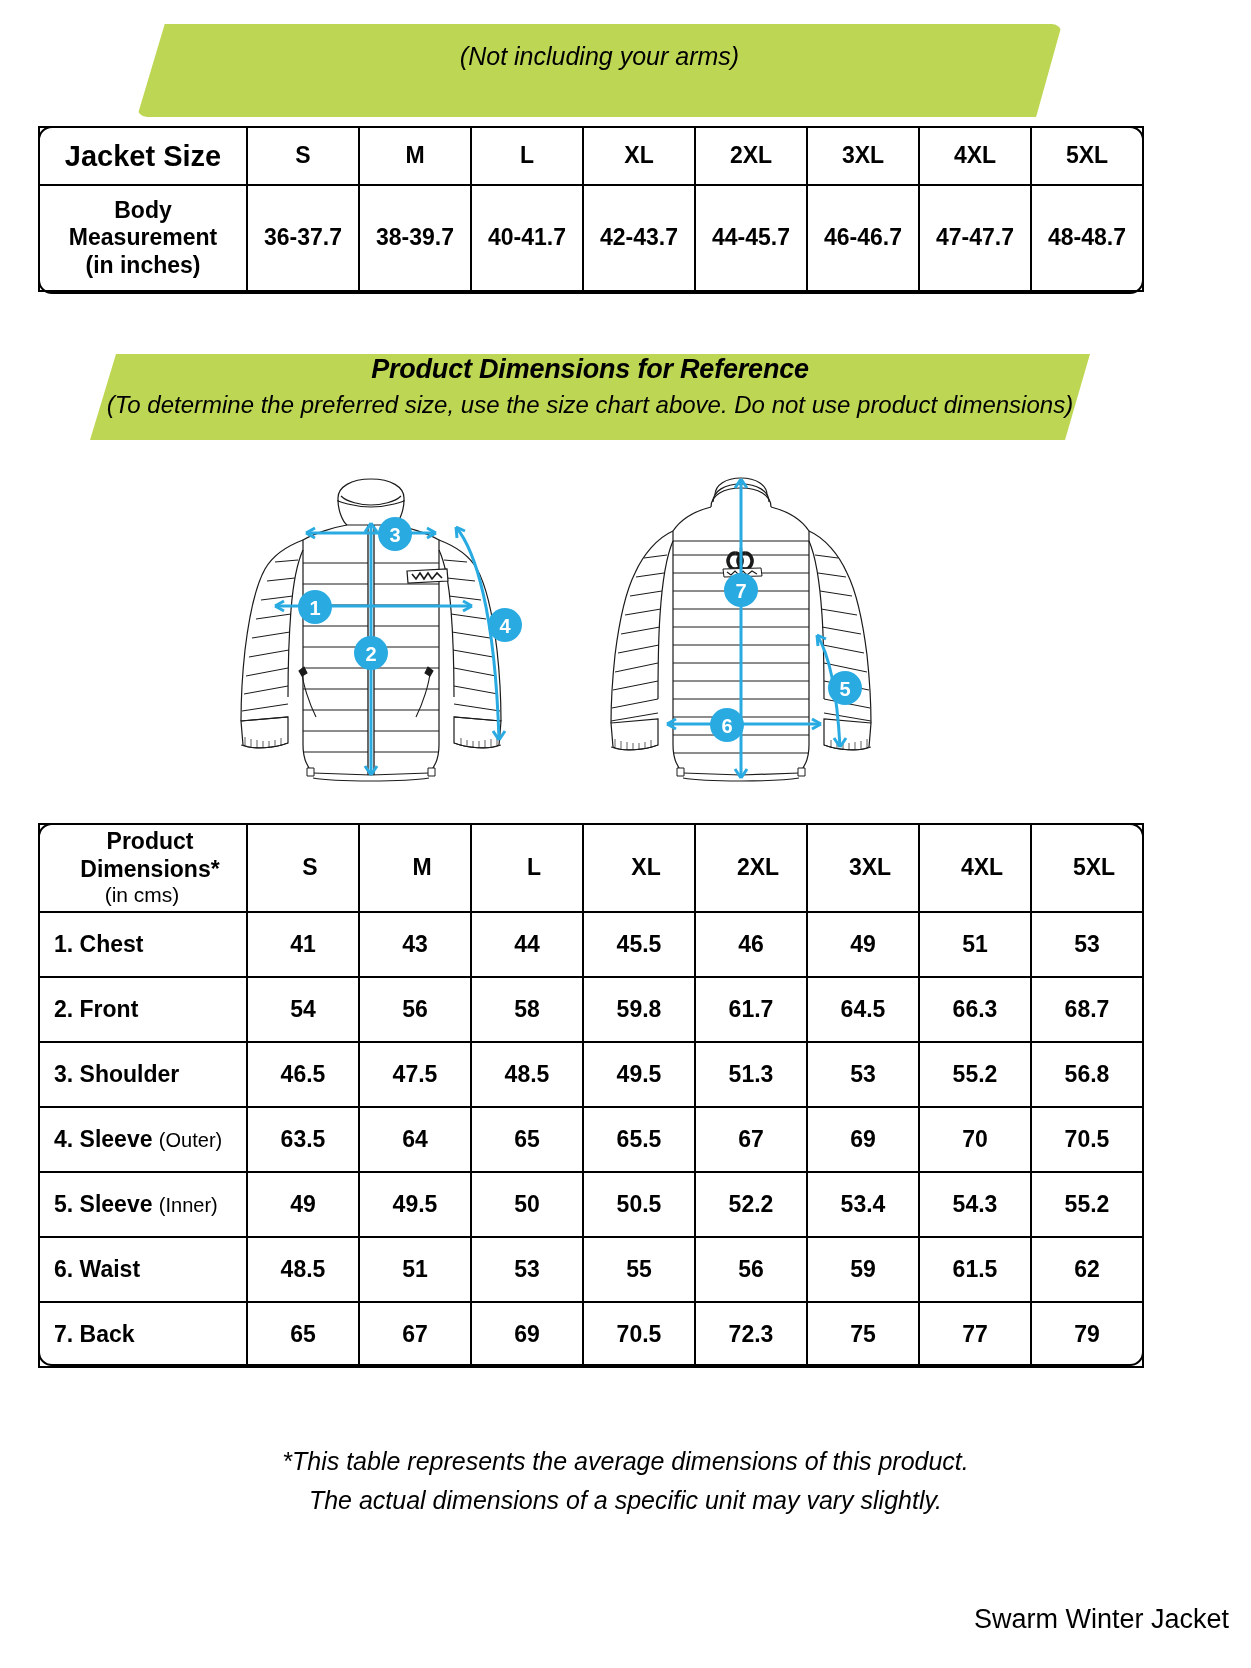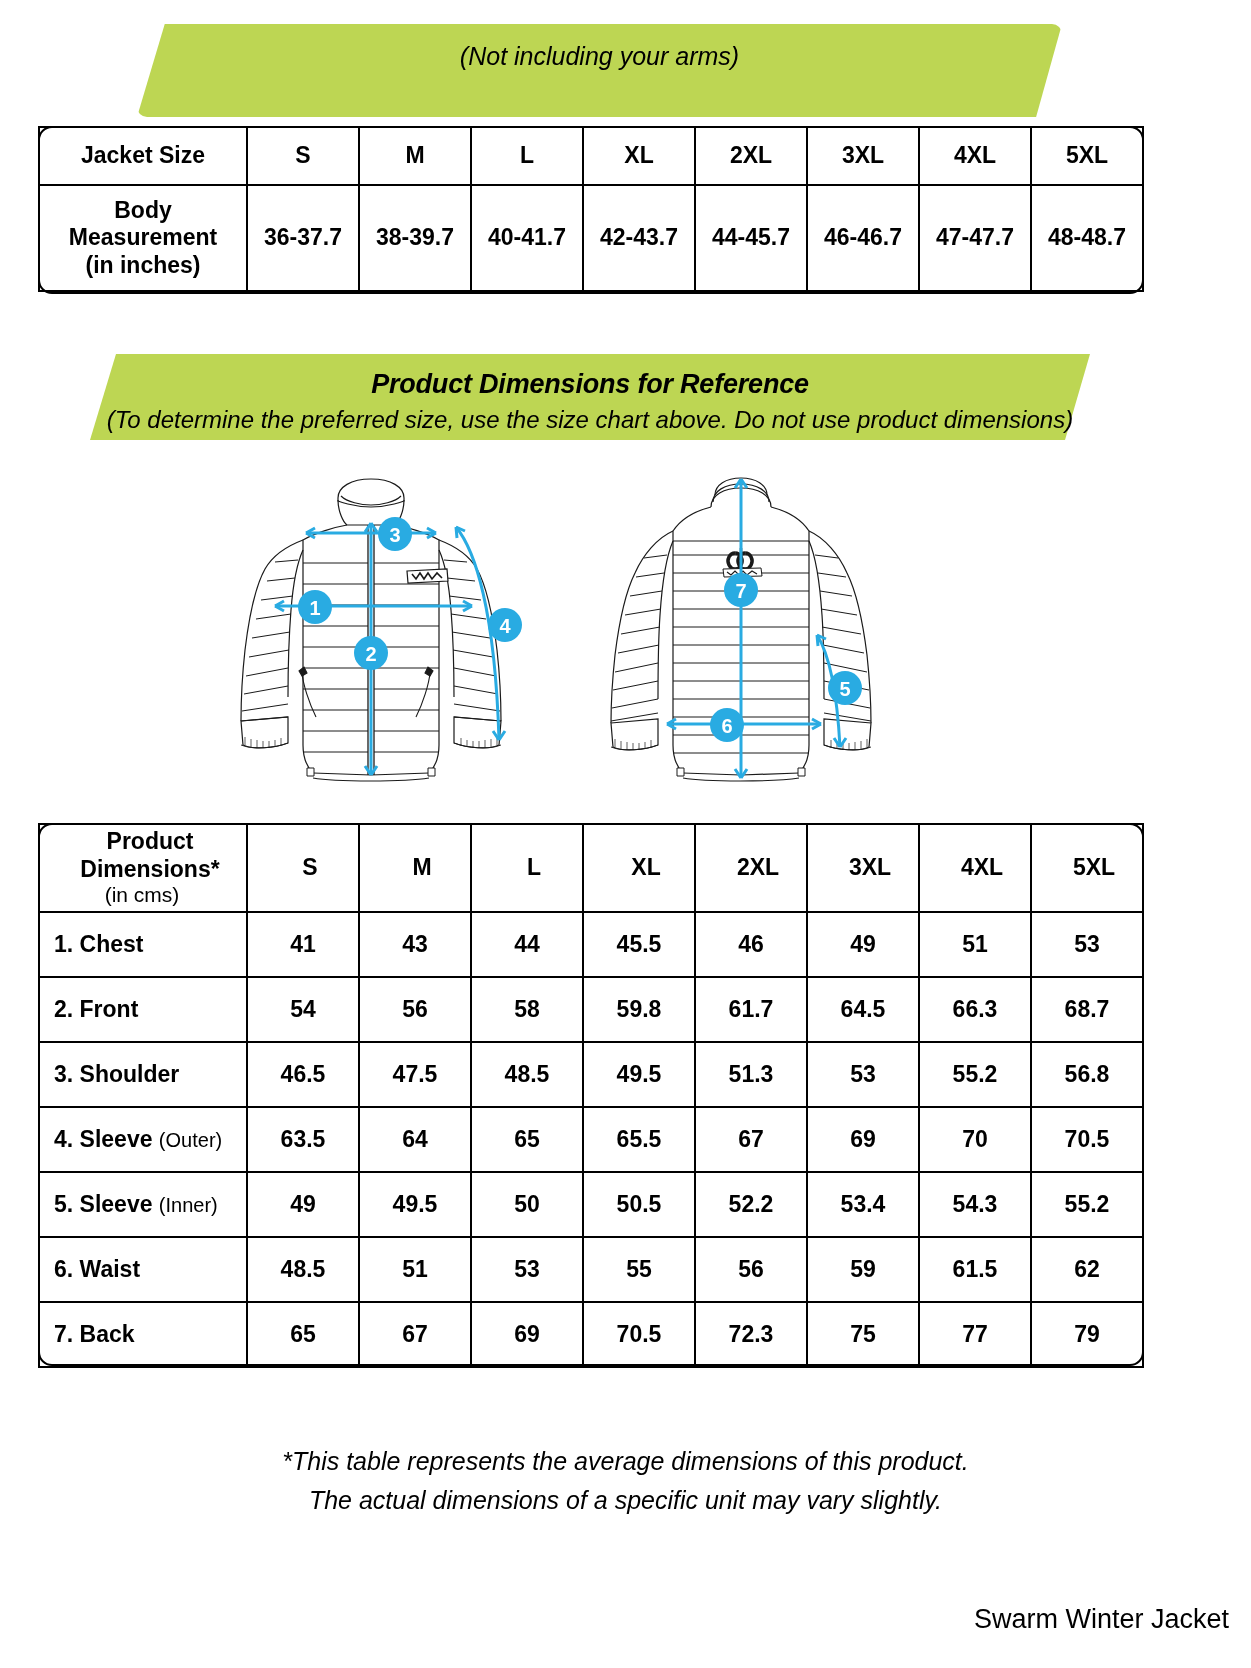--- a/index.html
+++ b/index.html
@@ -66,21 +66,21 @@
     border-radius: 14px;
     pointer-events: none;
     background: transparent;
   }
 
   
   #table-sizechart { left: 38px; top: 126px; width: 1106px; }
   #table-sizechart td { font-size: 23px; }
   #table-sizechart .hdr-cell { height: 58px; font-size: 23px; }
   #table-sizechart .body-row td { height: 106px; }
-  #table-sizechart .lbl { font-size: 23px; }
+  #table-sizechart .lbl { font-size: 29px; }
 
   
   #table-dims { left: 38px; top: 823px; width: 1106px; }
   #table-dims td { font-size: 23px; }
   #table-dims .hdr-cell { height: 88px; padding-left: 17px; }
   #table-dims .dim-row td { height: 65px; }
   #table-dims .rowlabel {
     text-align: left;
     padding-left: 14px;
     font-size: 23px;
@@ -176,21 +176,21 @@
     <td>46-46.7</td>
     <td>47-47.7</td>
     <td>48-48.7</td>
   </tr>
 </tbody>
   </table>
 <div class="rounded-box" style="left:38px; top:126px; width:1106px; height:168px;"></div>
 
 <div class="banner-wrap banner-2" style="left:90px; top:354px; width:1000px; height:86px;">
   <div class="banner-shape"></div>
-  <div class="banner-text" style="padding-top:15px;">
+  <div class="banner-text" style="padding-top:0;">
     <div class="banner-title" style="font-size:27px;">Product Dimensions for Reference</div>
     <div class="banner-sub" style="font-size:24px; margin-top:6px;">(To determine the preferred size, use the size chart above. Do not use product dimensions)</div>
   </div>
 </div>
 
 <div id="illustration">
 <svg width="870" height="380" viewBox="0 0 870 380" xmlns="http://www.w3.org/2000/svg">
   <defs>
     <g id="stripesF"></g>
   </defs>

